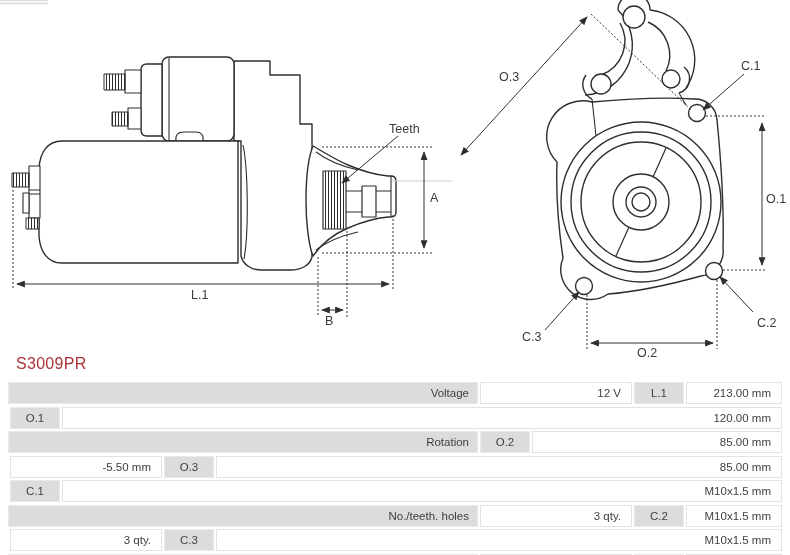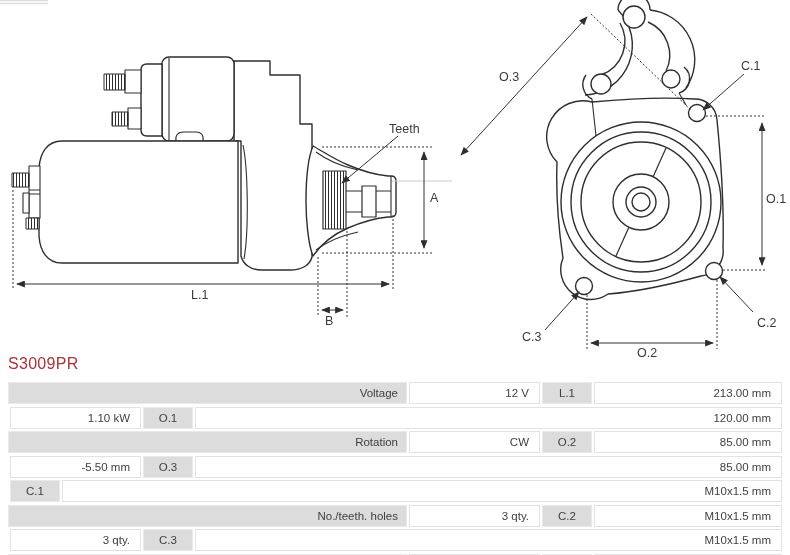--- a/index.html
+++ b/index.html
@@ -7,30 +7,30 @@
     width:790px;height:555px;position:relative;overflow:hidden;
     background:#ffffff;font-family:"Liberation Sans",sans-serif;
   }
   .corner-artifact{
     position:absolute;left:0;top:0;width:48px;height:5px;
     background:repeating-linear-gradient(180deg,#dddddd 0 1px,#f6f6f6 1px 3px);
   }
   #drawing{position:absolute;left:0;top:0;}
   #drawing text{font-family:"Liberation Sans",sans-serif;font-size:12.5px;fill:#3a3a3a;stroke:none;}
   .part-number{
-    position:absolute;left:8px;top:355px;margin:0;
+    position:absolute;left:16px;top:355px;margin:0;
     font-size:16px;font-weight:400;letter-spacing:.3px;color:#a93438;
   }
   .spec-table{position:absolute;left:8px;top:382px;width:774px;}
   .spec-row{display:flex;height:22px;margin-bottom:2.5px;
     font-size:11.5px;color:#3f3f3f;}
   .spec-row>div{display:flex;align-items:center;box-sizing:border-box;}
-  .c-label{width:399px;background:#dcdcdc;border:1px solid #e9e9e9;
+  .c-label{width:470px;background:#dcdcdc;border:1px solid #e9e9e9;
     justify-content:flex-end;padding-right:8px;}
-  .c-value{width:131px;background:#fff;border:1px solid #e2e2e2;
+  .c-value{width:152px;background:#fff;border:1px solid #e2e2e2;
     justify-content:flex-end;padding-right:10px;margin-left:2px;}
   .c-dim{width:50px;background:#dcdcdc;border:1px solid #e9e9e9;
     justify-content:center;margin-left:2px;}
   .c-dimvalue{flex:1;background:#fff;border:1px solid #e2e2e2;
     justify-content:flex-end;padding-right:10px;margin-left:2px;text-align:right;}
 </style>
 </head>
 <body>
 
 <div class="corner-artifact"></div>
@@ -162,27 +162,25 @@
 <h1 class="part-number">S3009PR</h1>
 
 <div class="spec-table">
   <div class="spec-row">
     <div class="c-label">Voltage</div>
     <div class="c-value">12 V</div>
     <div class="c-dim">L.1</div>
     <div class="c-dimvalue">213.00 mm</div>
   </div>
   <div class="spec-row">
-    <div class="c-value">1.10 kW</div>
     <div class="c-dim">O.1</div>
     <div class="c-dimvalue">120.00 mm</div>
   </div>
   <div class="spec-row">
     <div class="c-label">Rotation</div>
-    <div class="c-value">CW</div>
     <div class="c-dim">O.2</div>
     <div class="c-dimvalue">85.00 mm</div>
   </div>
   <div class="spec-row">
     <div class="c-value">-5.50 mm</div>
     <div class="c-dim">O.3</div>
     <div class="c-dimvalue">85.00 mm</div>
   </div>
   <div class="spec-row">
     <div class="c-dim">C.1</div>

